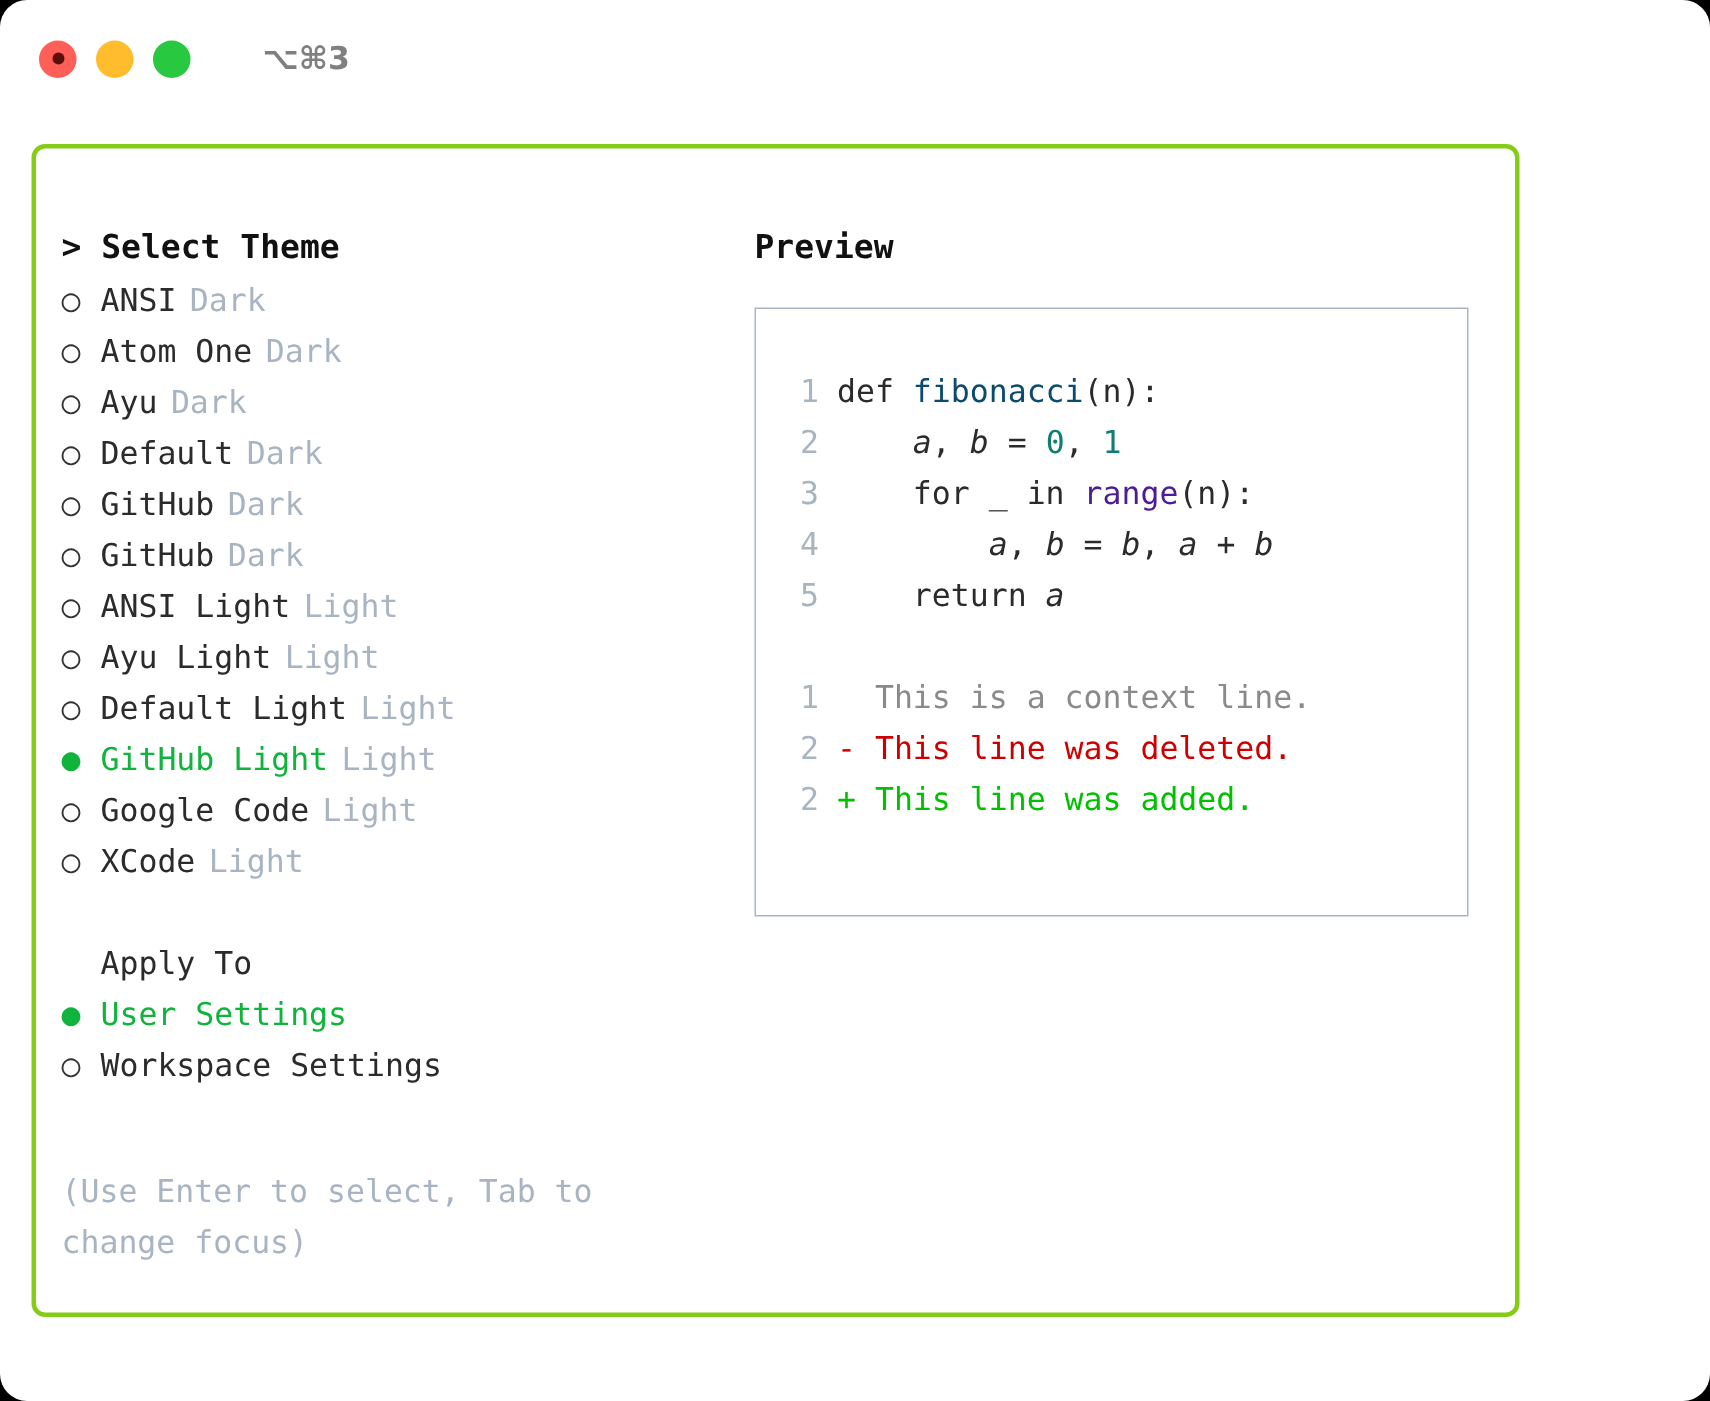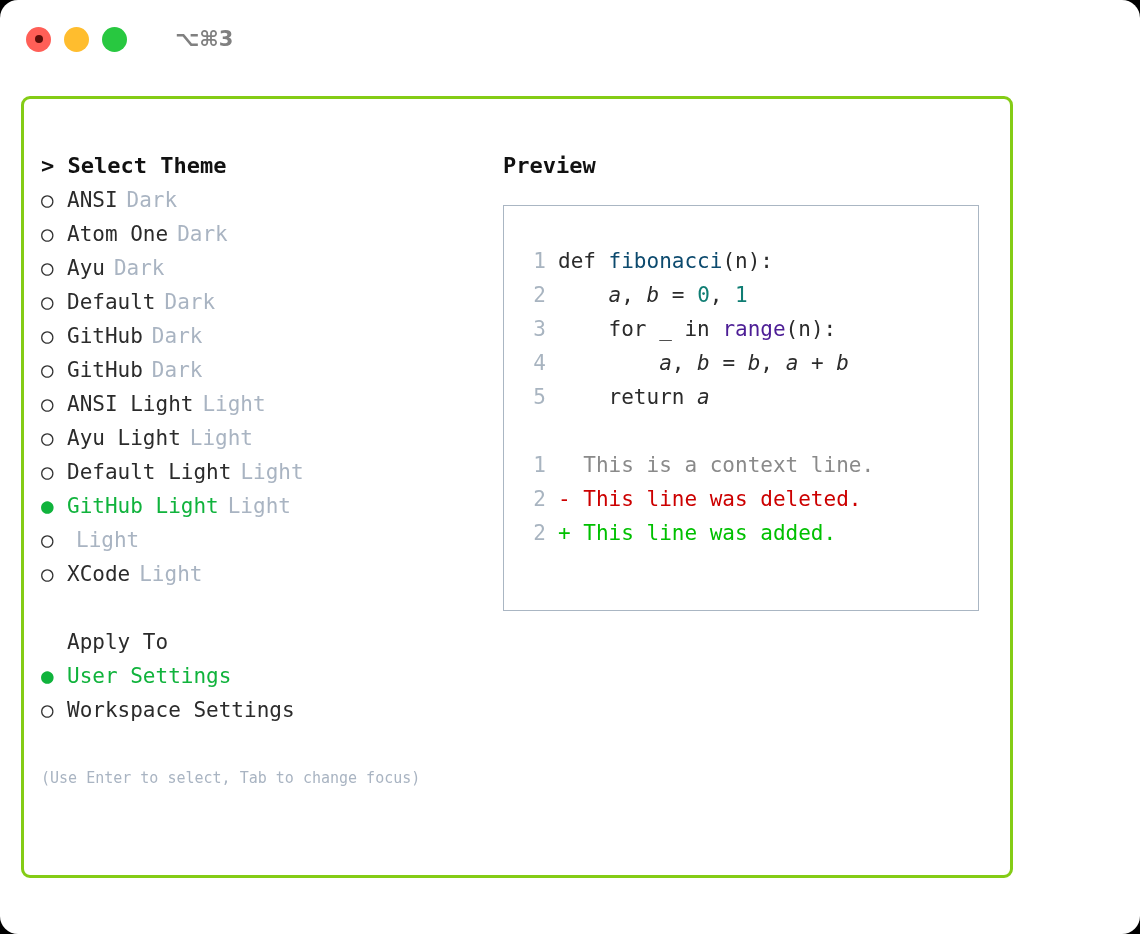--- a/index.html
+++ b/index.html
@@ -106,22 +106,22 @@
   .section-label {
     height: 34px;
     line-height: 34px;
     font-size: 21px;
     color: #2b2b2b;
     padding-left: 26px;
     white-space: pre;
   }
   .spacer { height: 34px; }
   #help-text {
-    margin-top: 34px;
-    font-size: 15px;
+    margin-top: 50px;
+    font-size: 21px;
     line-height: 34px;
     color: #a9b4c2;
     width: 400px;
   }
 
   
   #right-col {
     position: absolute;
     left: 479px; top: 50px;
     width: 480px;
@@ -183,21 +183,21 @@
           <div class="theme-row"><span class="bullet">○</span><span class="row-label">ANSI</span><span class="row-tag">Dark</span></div>
           <div class="theme-row"><span class="bullet">○</span><span class="row-label">Atom One</span><span class="row-tag">Dark</span></div>
           <div class="theme-row"><span class="bullet">○</span><span class="row-label">Ayu</span><span class="row-tag">Dark</span></div>
           <div class="theme-row"><span class="bullet">○</span><span class="row-label">Default</span><span class="row-tag">Dark</span></div>
           <div class="theme-row"><span class="bullet">○</span><span class="row-label">GitHub</span><span class="row-tag">Dark</span></div>
           <div class="theme-row"><span class="bullet">○</span><span class="row-label">GitHub</span><span class="row-tag">Dark</span></div>
           <div class="theme-row"><span class="bullet">○</span><span class="row-label">ANSI Light</span><span class="row-tag">Light</span></div>
           <div class="theme-row"><span class="bullet">○</span><span class="row-label">Ayu Light</span><span class="row-tag">Light</span></div>
           <div class="theme-row"><span class="bullet">○</span><span class="row-label">Default Light</span><span class="row-tag">Light</span></div>
           <div class="theme-row selected"><span class="bullet sel">●</span><span class="row-label">GitHub Light</span><span class="row-tag">Light</span></div>
-          <div class="theme-row"><span class="bullet">○</span><span class="row-tag">Light</span></div>
+          <div class="theme-row"><span class="bullet">○</span><span class="row-label">Google Code</span><span class="row-tag">Light</span></div>
           <div class="theme-row"><span class="bullet">○</span><span class="row-label">XCode</span><span class="row-tag">Light</span></div>
         </div>
       <div class="spacer"></div>
       <div class="section-label">Apply To</div>
       <div id="apply-list">
           <div class="theme-row selected"><span class="bullet sel">●</span><span class="row-label">User Settings</span></div>
           <div class="theme-row"><span class="bullet">○</span><span class="row-label">Workspace Settings</span></div>
         </div>
       <div id="help-text">(Use Enter to select, Tab to change focus)</div>
     </div>

